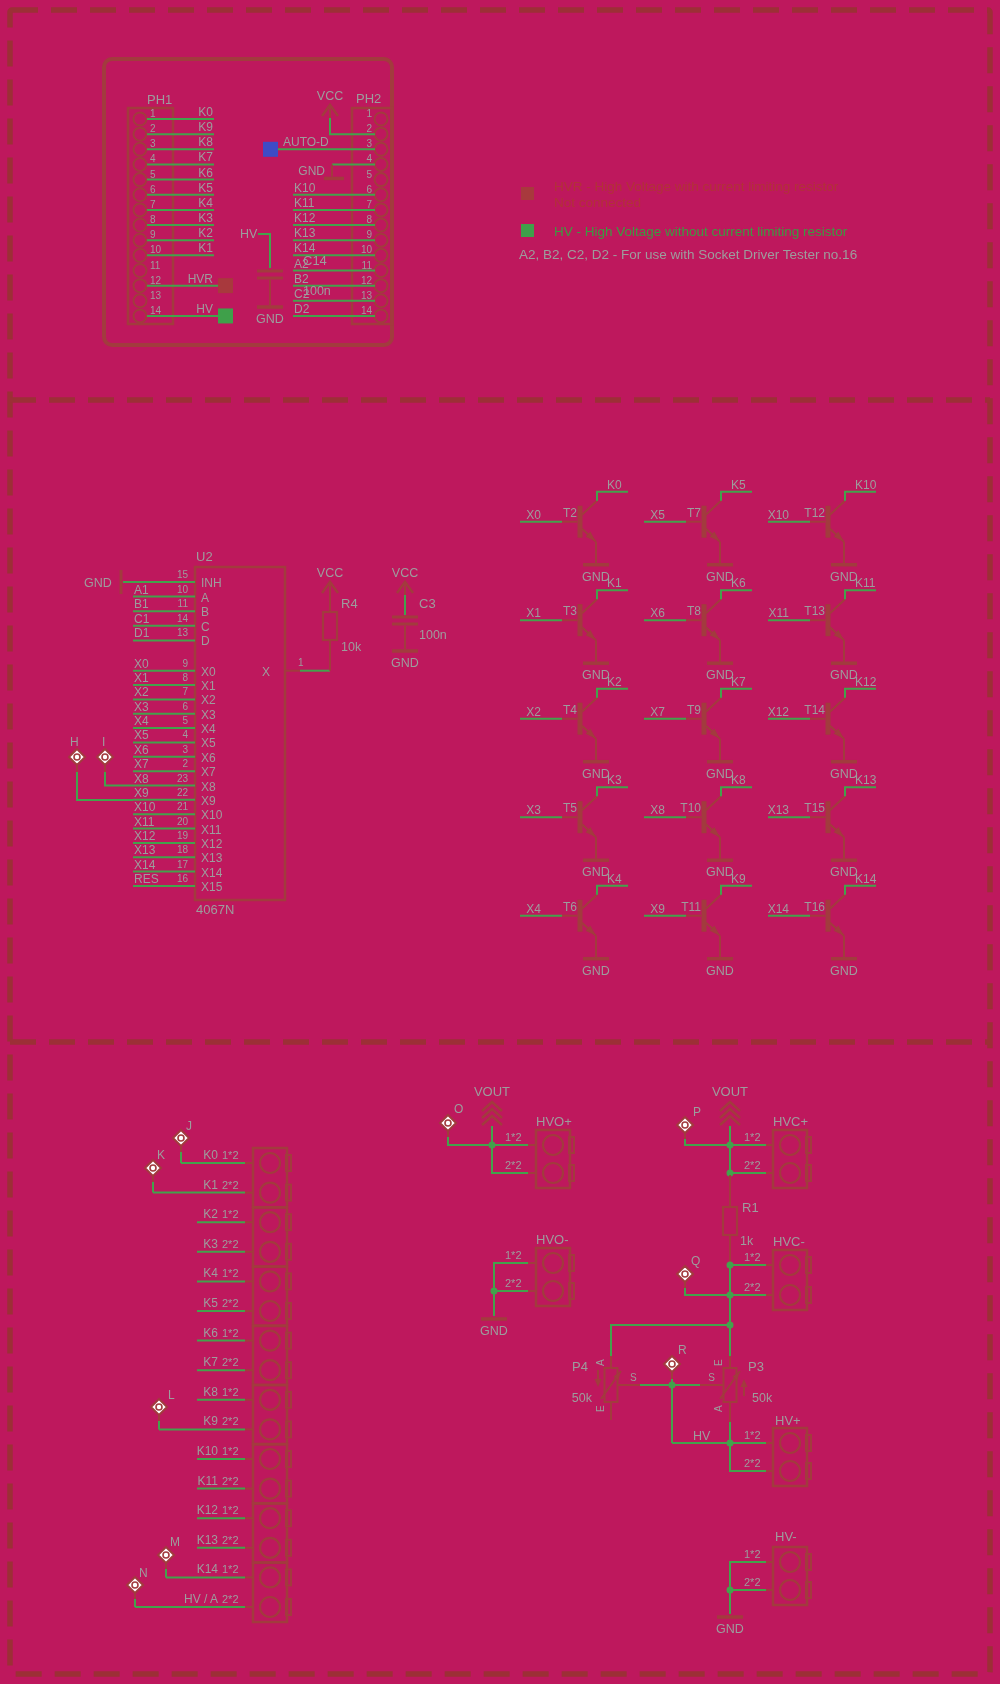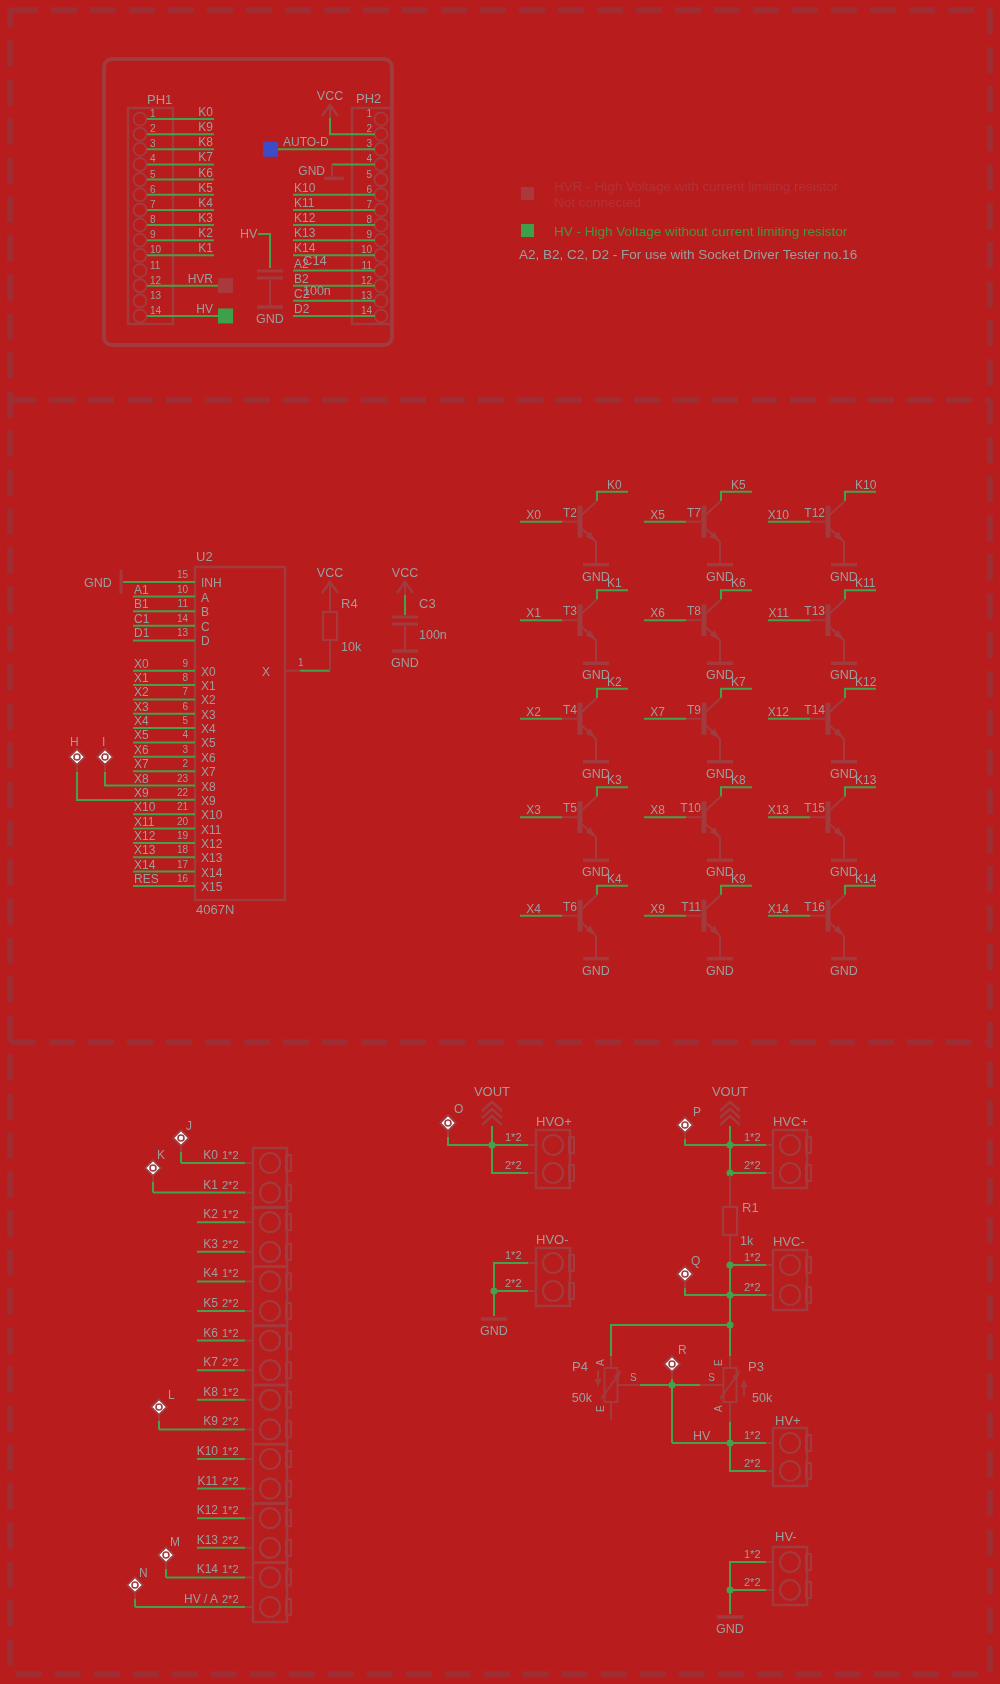--- a/index.html
+++ b/index.html
@@ -1,16 +1,16 @@
 <!DOCTYPE html>
 <html><head>
 <meta charset="utf-8">
 <style>
   html,body{margin:0;padding:0;background:#fff;}
-  .canvas{position:relative;width:1000px;height:1684px;background:#b91c1c;overflow:hidden;}
+  .canvas{position:relative;width:1000px;height:1684px;background:#be185d;overflow:hidden;}
   svg{position:absolute;left:0;top:0;}
   svg text{font-family:"Liberation Sans","DejaVu Sans",sans-serif;}
 </style>
 </head>
 <body>
 
 <div class="canvas">
   <svg id="schematic-svg" width="1000" height="1684" viewBox="0 0 1000 1684">
       <rect x="10" y="10" width="980" height="1664" fill="none" stroke="#9C2F36" stroke-width="5.5" rx="2" stroke-dasharray="26 13"></rect>
       <line x1="10" y1="400" x2="990" y2="400" stroke="#9C2F36" stroke-width="5.5" stroke-dasharray="26 13"></line>

